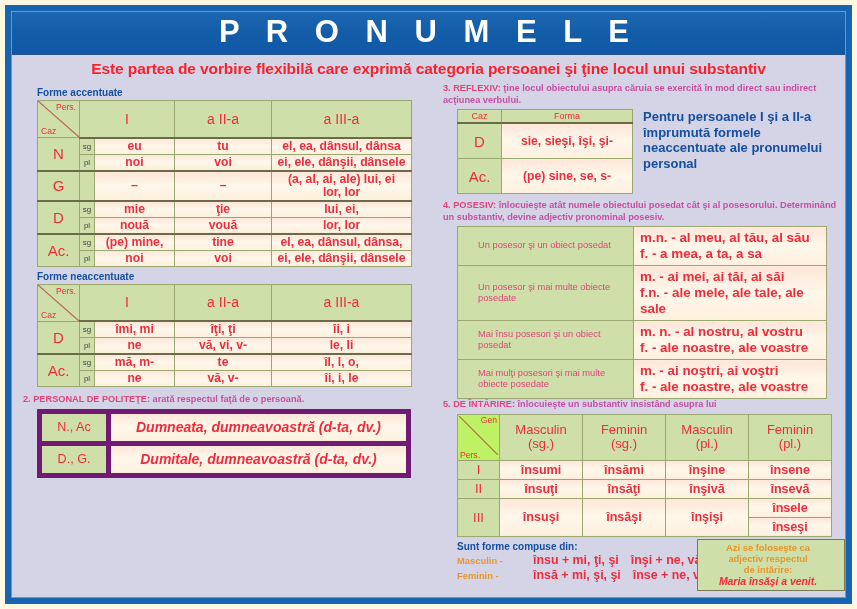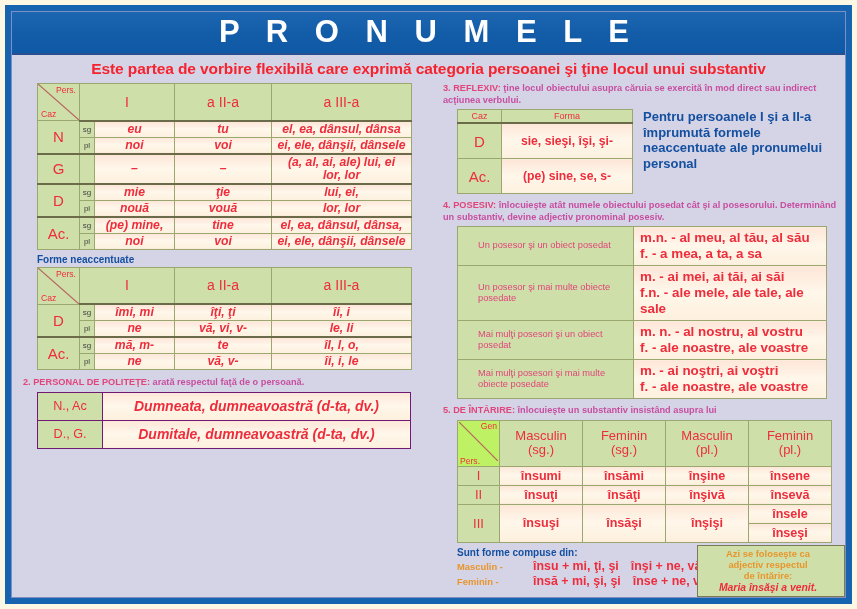--- a/index.html
+++ b/index.html
@@ -55,21 +55,21 @@
   table.g .hd.sm{font-size:9px;}
   table.g .rowlbl{
     background:#cfdfa9;font-size:15px;color:#ee2d3c;
     border-right:1px solid #9aa86f;
   }
   table.g .np{
     background:#cfdfa9;font-size:8px;color:#444;width:15px;
   }
   table.g .val{
     background:linear-gradient(180deg,#fde6d8 0%,#fff7ea 48%,#fdf0de 100%);
-    font-size:12.2px;font-weight:bold;font-style:italic;line-height:13px;
+    font-size:12.2px;font-weight:bold;line-height:13px;
     padding:1px 2px;
   }
   table.g .val.ni{font-style:normal;}
   .thick{border-top:2px solid #6b6b4a !important;}
   .cornercell{
     background:#cfdfa9;position:relative;height:34px;
   }
   .cornercell .p1{position:absolute;right:3px;top:1px;font-size:8.6px;color:#ee2d3c;}
   .cornercell .p2{position:absolute;left:3px;bottom:1px;font-size:8.6px;color:#ee2d3c;}
   .cornercell .dg{position:absolute;left:0;top:0;width:100%;height:100%;}
@@ -112,21 +112,21 @@
   .comp .f.two{margin-left:12px;}
   .notebox{
     position:absolute;right:0px;top:-2px;width:136px;
     background:#cfdfa9;border:1px solid #7a7a55;
     text-align:center;padding:2px 8px 3px 2px;
   }
   .notebox .l{color:#e8962c;font-size:9.4px;line-height:11.2px;font-weight:bold;}
   .notebox .b{color:#ee2d3c;font-size:10.4px;font-weight:bold;font-style:italic;margin-top:1px;}
   
   table.pol{border-collapse:collapse;table-layout:fixed;width:374px;}
-  table.pol td{border:1px solid #701a75;vertical-align:middle;}
+  table.pol td{border:5px solid #701a75;vertical-align:middle;}
   table.pol .lab{background:#cfdfa9;color:#ee2d3c;font-size:12.6px;text-align:center;width:62px;}
   table.pol .v{
     background:linear-gradient(180deg,#fde6d8 0%,#fff7ea 48%,#fdf0de 100%);
     color:#ee2d3c;font-size:14px;font-weight:bold;font-style:italic;
     text-align:center;line-height:17px;padding:5px 2px;
   }
 </style>
 </head>
 <body>
 
@@ -136,20 +136,21 @@
   <div class="titlebar">
     <div class="t">P R O N U M E L E</div>
   </div>
   <div class="subtitle">Este partea de vorbire flexibilă care exprimă categoria persoanei şi ţine locul unui substantiv</div>
 
   <div class="cols">
 
     <div class="colL">
 
 
+      <div class="caption">Forme accentuate</div>
       <table class="g" id="tblAcc" style="width:374px;margin-left:14px;">
           <colgroup>
             <col style="width:42px">
             <col style="width:15px">
             <col style="width:80px">
             <col style="width:97px">
             <col style="width:140px">
           </colgroup>
           <tbody>
             <tr>
@@ -324,31 +325,31 @@
           <tbody>
             <tr>
               <td class="lab">Un posesor şi un obiect posedat</td>
               <td class="frm"><span>m.n. - al meu, al tău, al său</span><br><span>f. - a mea, a ta, a sa</span></td>
             </tr>
             <tr>
               <td class="lab">Un posesor şi mai multe obiecte posedate</td>
               <td class="frm"><span>m. - ai mei, ai tăi, ai săi</span><br><span>f.n. - ale mele, ale tale, ale sale</span></td>
             </tr>
             <tr>
-              <td class="lab">Mai mulţi posesori şi un obiect posedat</td>
+              <td class="lab">Mai însu posesori şi un obiect posedat</td>
               <td class="frm"><span>m. n. - al nostru, al vostru</span><br><span>f. - ale noastre, ale voastre</span></td>
             </tr>
             <tr>
               <td class="lab">Mai mulţi posesori şi mai multe obiecte posedate</td>
               <td class="frm"><span>m. - ai noştri, ai voştri</span><br><span>f. - ale noastre, ale voastre</span></td>
             </tr>
           </tbody>
         </table>
 
-      <div class="sechead" style="margin-top:6px;">
+      <div class="sechead" style="">
         <span class="num">5.</span>
         <span class="nm">DE ÎNTĂRIRE:</span>
         <span class="dsc">înlocuieşte un substantiv insistând asupra lui</span>
       </div>
       <table class="i" id="tblInt" style="margin-left:14px;">
           <colgroup>
             <col style="width:42px">
             <col style="width:83px">
             <col style="width:83px">
             <col style="width:83px">

